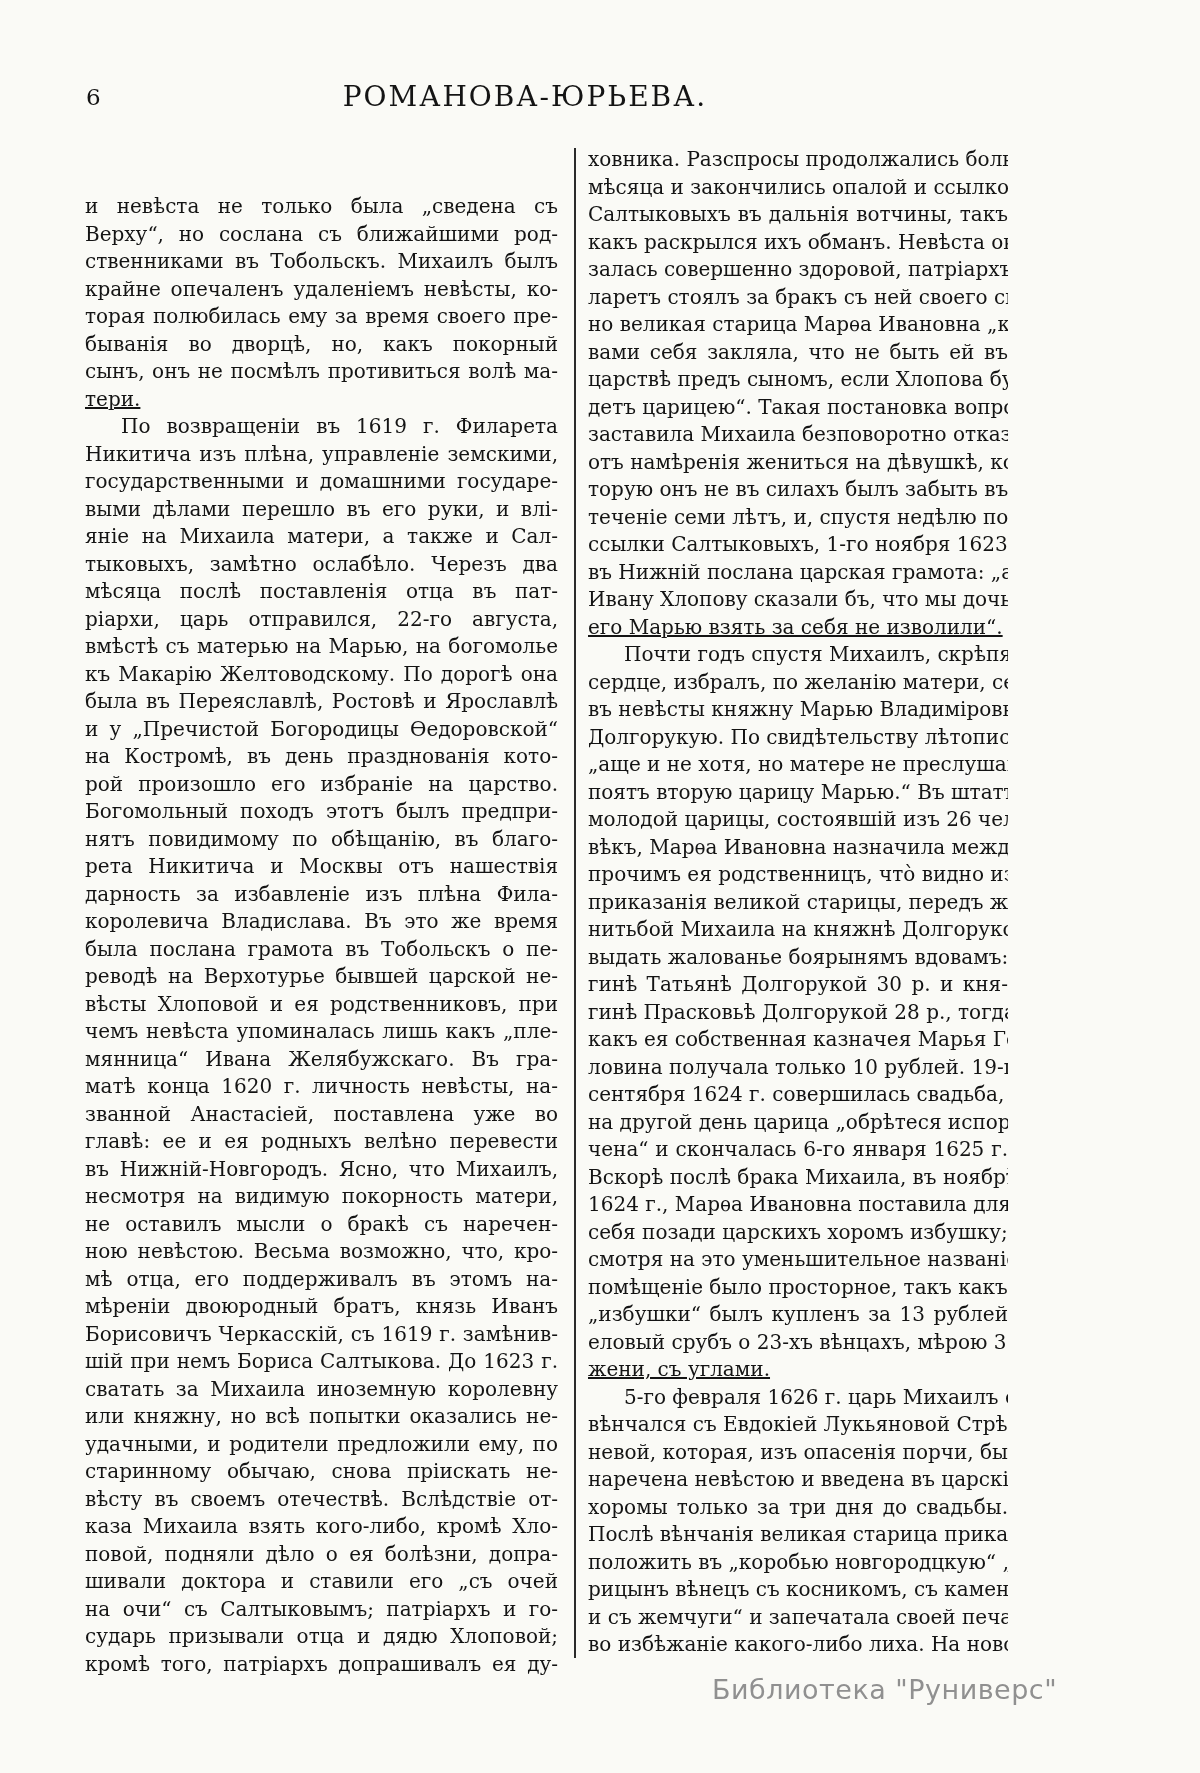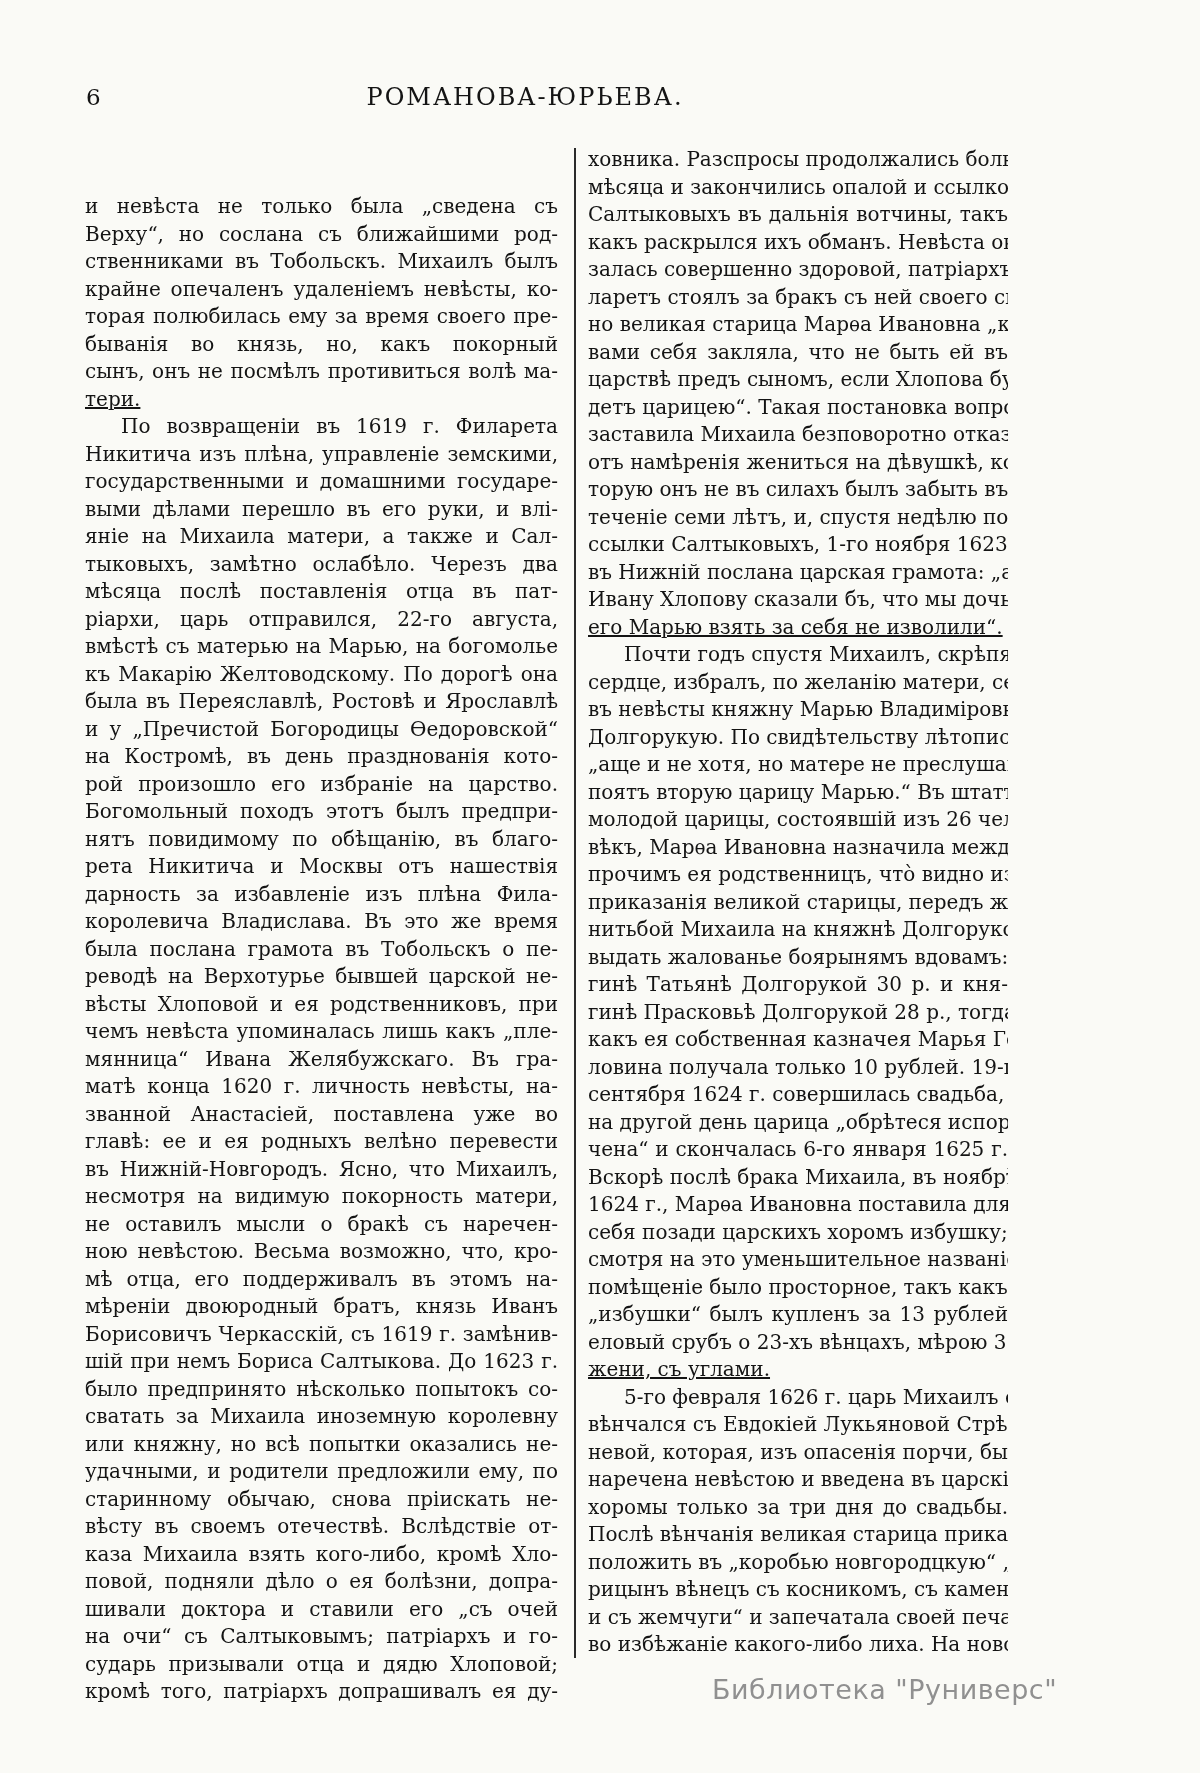--- a/index.html
+++ b/index.html
@@ -19,21 +19,21 @@
     top: 84px;
     font-size: 23px;
     line-height: 26px;
   }
   .page-title {
     position: absolute;
     left: 85px;
     top: 84px;
     width: 880px;
     text-align: center;
-    font-size: 24px;
+    font-size: 28px;
     line-height: 26px;
     letter-spacing: 2px;
     white-space: nowrap;
   }
   .column {
     position: absolute;
     top: 146px;
   }
   .column.left  { left: 85px;  width: 473px; margin-top: 47px; }
   .column.right { left: 588px; width: 420px; }
@@ -79,21 +79,21 @@
 
   <div class="divider"></div>
 
   <div class="column left" id="col-left">
       <div class="para">
         <div class="line">и невѣста не только была „сведена съ</div>
         <div class="line">Верху“, но сослана съ ближайшими род-</div>
         <div class="line">ственниками въ Тобольскъ. Михаилъ былъ</div>
         <div class="line">крайне опечаленъ удаленіемъ невѣсты, ко-</div>
         <div class="line">торая полюбилась ему за время своего пре-</div>
-        <div class="line">быванія во князь, но, какъ покорный</div>
+        <div class="line">быванія во дворцѣ, но, какъ покорный</div>
         <div class="line">сынъ, онъ не посмѣлъ противиться волѣ ма-</div>
         <div class="line endpara">тери.</div>
       </div>
       <div class="para">
         <div class="line indent">По возвращеніи въ 1619 г. Филарета</div>
         <div class="line">Никитича изъ плѣна, управленіе земскими,</div>
         <div class="line">государственными и домашними государе-</div>
         <div class="line">выми дѣлами перешло въ его руки, и влі-</div>
         <div class="line">яніе на Михаила матери, а также и Сал-</div>
         <div class="line">тыковыхъ, замѣтно ослабѣло. Черезъ два</div>
@@ -119,21 +119,20 @@
         <div class="line">званной Анастасіей, поставлена уже во</div>
         <div class="line">главѣ: ее и ея родныхъ велѣно перевести</div>
         <div class="line">въ Нижній-Новгородъ. Ясно, что Михаилъ,</div>
         <div class="line">несмотря на видимую покорность матери,</div>
         <div class="line">не оставилъ мысли о бракѣ съ наречен-</div>
         <div class="line">ною невѣстою. Весьма возможно, что, кро-</div>
         <div class="line">мѣ отца, его поддерживалъ въ этомъ на-</div>
         <div class="line">мѣреніи двоюродный братъ, князь Иванъ</div>
         <div class="line">Борисовичъ Черкасскій, съ 1619 г. замѣнив-</div>
         <div class="line">шій при немъ Бориса Салтыкова. До 1623 г.</div>
-        <div class="line">было предпринято нѣсколько попытокъ со-</div>
         <div class="line">сватать за Михаила иноземную королевну</div>
         <div class="line">или княжну, но всѣ попытки оказались не-</div>
         <div class="line">удачными, и родители предложили ему, по</div>
         <div class="line">старинному обычаю, снова пріискать не-</div>
         <div class="line">вѣсту въ своемъ отечествѣ. Вслѣдствіе от-</div>
         <div class="line">каза Михаила взять кого-либо, кромѣ Хло-</div>
         <div class="line">повой, подняли дѣло о ея болѣзни, допра-</div>
         <div class="line">шивали доктора и ставили его „съ очей</div>
         <div class="line">на очи“ съ Салтыковымъ; патріархъ и го-</div>
         <div class="line">сударь призывали отца и дядю Хлоповой;</div>

